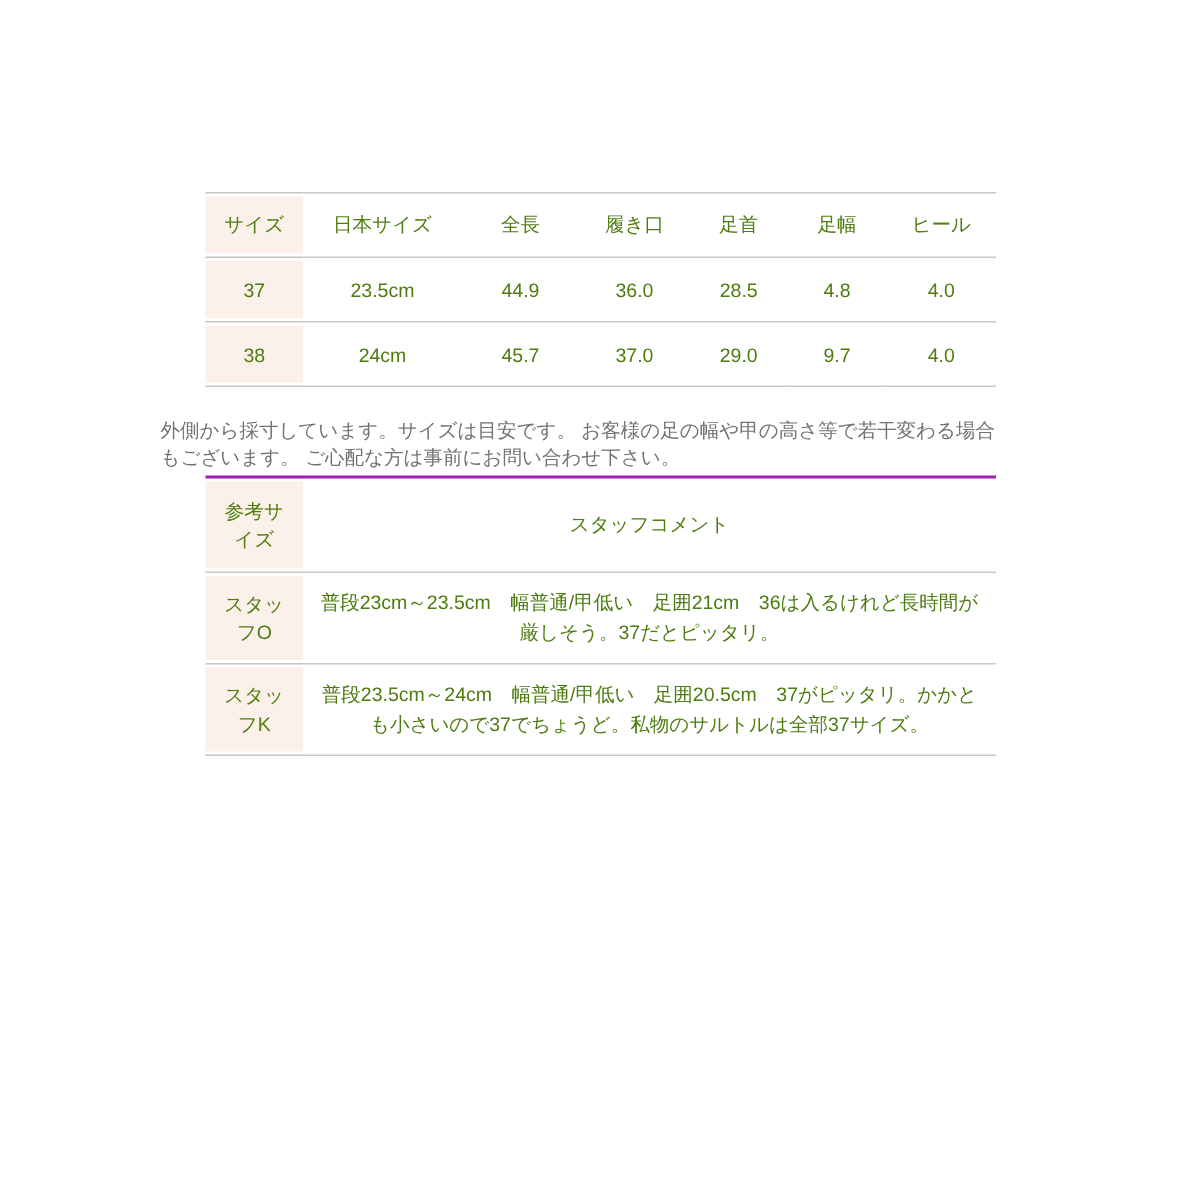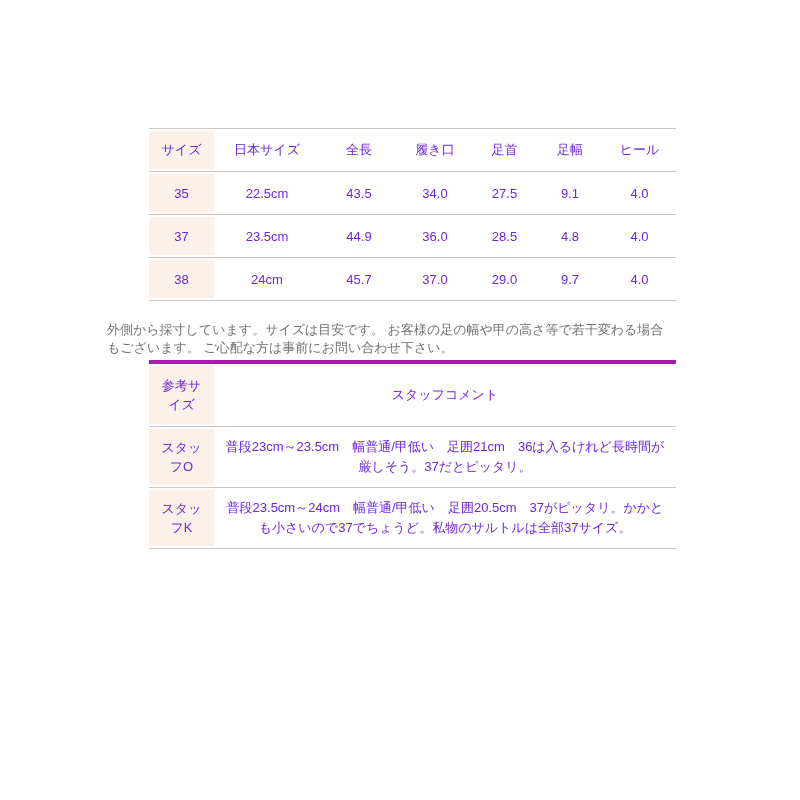--- a/index.html
+++ b/index.html
@@ -16,23 +16,23 @@
   }
   .content {
     margin-left: 107px;
     padding-top: 128px;
     width: 557px;
   }
   table {
     border-collapse: collapse;
     table-layout: fixed;
     width: 527px;
-    margin-left: 42px;
+    margin-left: 30px;
     font-size: 13px;
-    color: #6d28d9;
+    color: #4d7c0f;
   }
   .size-table {
     border-top: 1px solid #cdc7c2;
   }
   .size-table tr {
     border-bottom: 1px solid #cdc7c2;
   }
   .size-table td {
     height: 42px;
     text-align: center;
@@ -45,21 +45,21 @@
   }
   .note {
     margin: 20px 0 0 0;
     width: 557px;
     font-size: 13px;
     line-height: 18px;
     color: #767070;
   }
   .staff-table {
     margin-top: 3px;
-    border-top: 4px solid #a21caf;
+    border-top: 2px solid #a21caf;
   }
   .staff-table tr {
     border-bottom: 1px solid #cdc7c2;
   }
   .staff-table td {
     height: 60px;
     text-align: center;
     vertical-align: middle;
     line-height: 20px;
   }
@@ -88,29 +88,20 @@
     </colgroup>
     <tbody>
       <tr>
         <td class="label-cell">サイズ</td>
         <td>日本サイズ</td>
         <td>全長</td>
         <td>履き口</td>
         <td>足首</td>
         <td>足幅</td>
         <td>ヒール</td>
-      </tr>
-      <tr>
-        <td class="label-cell">35</td>
-        <td>22.5cm</td>
-        <td>43.5</td>
-        <td>34.0</td>
-        <td>27.5</td>
-        <td>9.1</td>
-        <td>4.0</td>
       </tr>
       <tr>
         <td class="label-cell">37</td>
         <td>23.5cm</td>
         <td>44.9</td>
         <td>36.0</td>
         <td>28.5</td>
         <td>4.8</td>
         <td>4.0</td>
       </tr>

